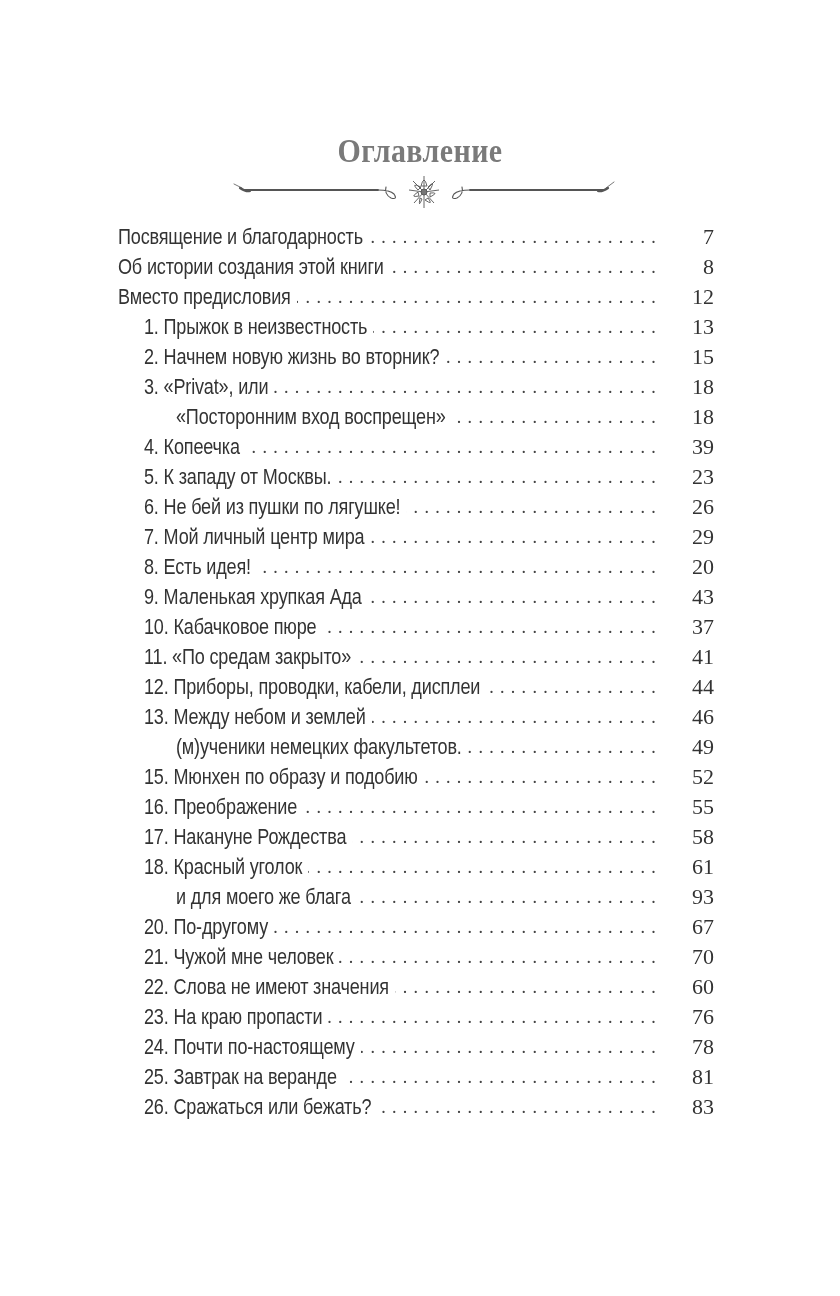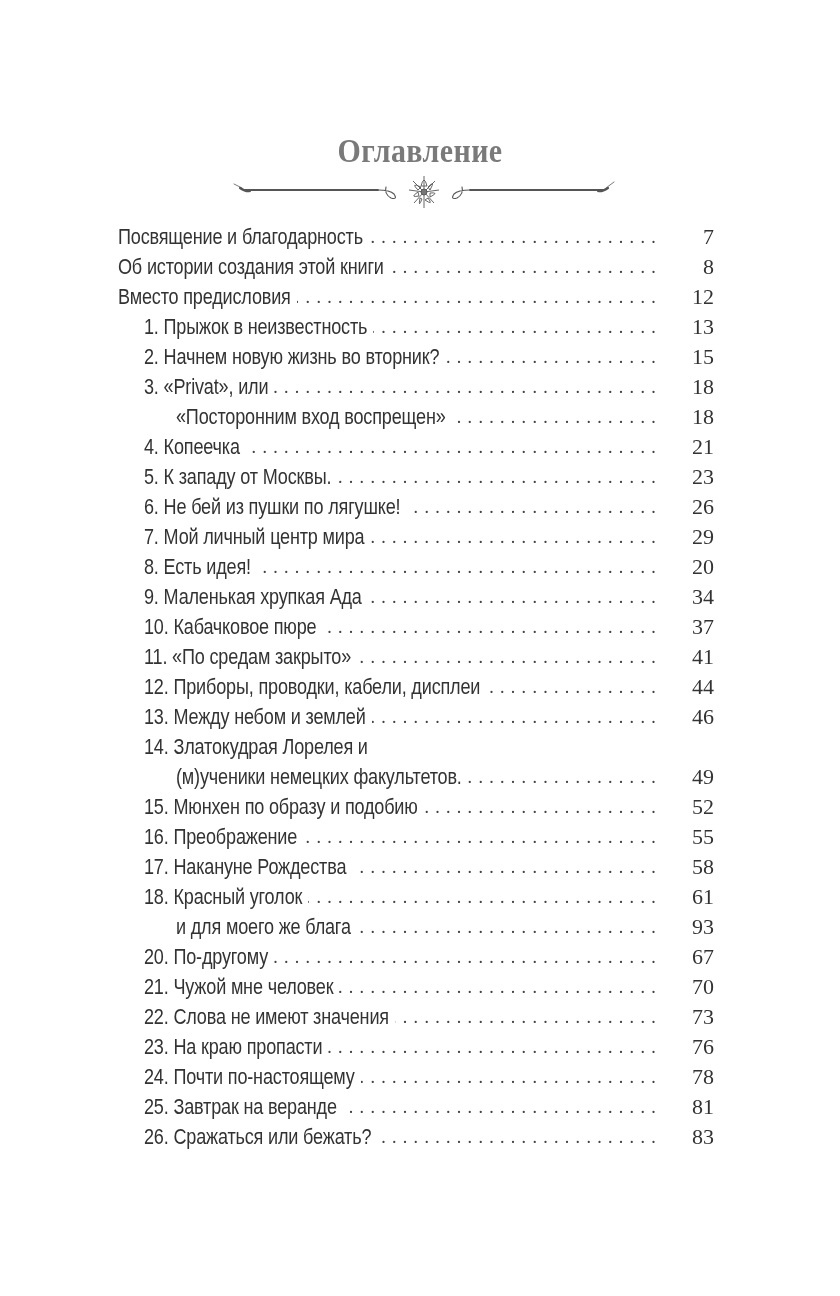--- a/index.html
+++ b/index.html
@@ -157,21 +157,21 @@
         <span class="page-num">18</span>
       </div>
       <div class="row level-2">
         <span class="label" style="width: 269.549px; margin-right: 6px;">«Посторонним вход воспрещен»</span>
         <span class="leader">........................................................................................................................</span>
         <span class="page-num">18</span>
       </div>
       <div class="row level-1">
         <span class="label" style="width: 95.7606px; margin-right: 6px;">4. Копеечка</span>
         <span class="leader">........................................................................................................................</span>
-        <span class="page-num">21</span>
+        <span class="page-num">39</span>
       </div>
       <div class="row level-1">
         <span class="label" style="width: 187.293px; margin-right: 6px;">5. К западу от Москвы.</span>
         <span class="leader">........................................................................................................................</span>
         <span class="page-num">23</span>
       </div>
       <div class="row level-1">
         <span class="label" style="width: 256.391px; margin-right: 6px;">6. Не бей из пушки по лягушке!</span>
         <span class="leader">........................................................................................................................</span>
         <span class="page-num">26</span>
@@ -182,46 +182,41 @@
         <span class="page-num">29</span>
       </div>
       <div class="row level-1">
         <span class="label" style="width: 106.869px; margin-right: 6px;">8. Есть идея!</span>
         <span class="leader">........................................................................................................................</span>
         <span class="page-num">20</span>
       </div>
       <div class="row level-1">
         <span class="label" style="width: 217.748px; margin-right: 6px;">9. Маленькая хрупкая Ада</span>
         <span class="leader">........................................................................................................................</span>
-        <span class="page-num">34</span>
+        <span class="page-num">43</span>
       </div>
       <div class="row level-1">
         <span class="label" style="width: 172.431px; margin-right: 6px;">10. Кабачковое пюре</span>
         <span class="leader">........................................................................................................................</span>
         <span class="page-num">37</span>
       </div>
       <div class="row level-1">
         <span class="label" style="width: 207.012px; margin-right: 6px;">11. «По средам закрыто»</span>
         <span class="leader">........................................................................................................................</span>
         <span class="page-num">41</span>
       </div>
       <div class="row level-1">
         <span class="label" style="width: 336.238px; margin-right: 6px;">12. Приборы, проводки, кабели, дисплеи</span>
         <span class="leader">........................................................................................................................</span>
         <span class="page-num">44</span>
       </div>
       <div class="row level-1">
         <span class="label" style="width: 221.643px; margin-right: 6px;">13. Между небом и землей</span>
         <span class="leader">........................................................................................................................</span>
         <span class="page-num">46</span>
-      </div>
-      <div class="row level-1 no-leader">
-        <span class="label" style="width: 223.796px; margin-right: 6px;">14. Златокудрая Лорелея и</span>
-        <span class="leader">........................................................................................................................</span>
-        <span class="page-num"></span>
       </div>
       <div class="row level-2">
         <span class="label" style="width: 285.706px; margin-right: 6px;">(м)ученики немецких факультетов.</span>
         <span class="leader">........................................................................................................................</span>
         <span class="page-num">49</span>
       </div>
       <div class="row level-1">
         <span class="label" style="width: 273.662px; margin-right: 6px;">15. Мюнхен по образу и подобию</span>
         <span class="leader">........................................................................................................................</span>
         <span class="page-num">52</span>
@@ -252,21 +247,21 @@
         <span class="page-num">67</span>
       </div>
       <div class="row level-1">
         <span class="label" style="width: 189.394px; margin-right: 6px;">21. Чужой мне человек</span>
         <span class="leader">........................................................................................................................</span>
         <span class="page-num">70</span>
       </div>
       <div class="row level-1">
         <span class="label" style="width: 244.924px; margin-right: 6px;">22. Слова не имеют значения</span>
         <span class="leader">........................................................................................................................</span>
-        <span class="page-num">73</span>
+        <span class="page-num">60</span>
       </div>
       <div class="row level-1">
         <span class="label" style="width: 178.388px; margin-right: 6px;">23. На краю пропасти</span>
         <span class="leader">........................................................................................................................</span>
         <span class="page-num">76</span>
       </div>
       <div class="row level-1">
         <span class="label" style="width: 210.663px; margin-right: 6px;">24. Почти по-настоящему</span>
         <span class="leader">........................................................................................................................</span>
         <span class="page-num">78</span>

